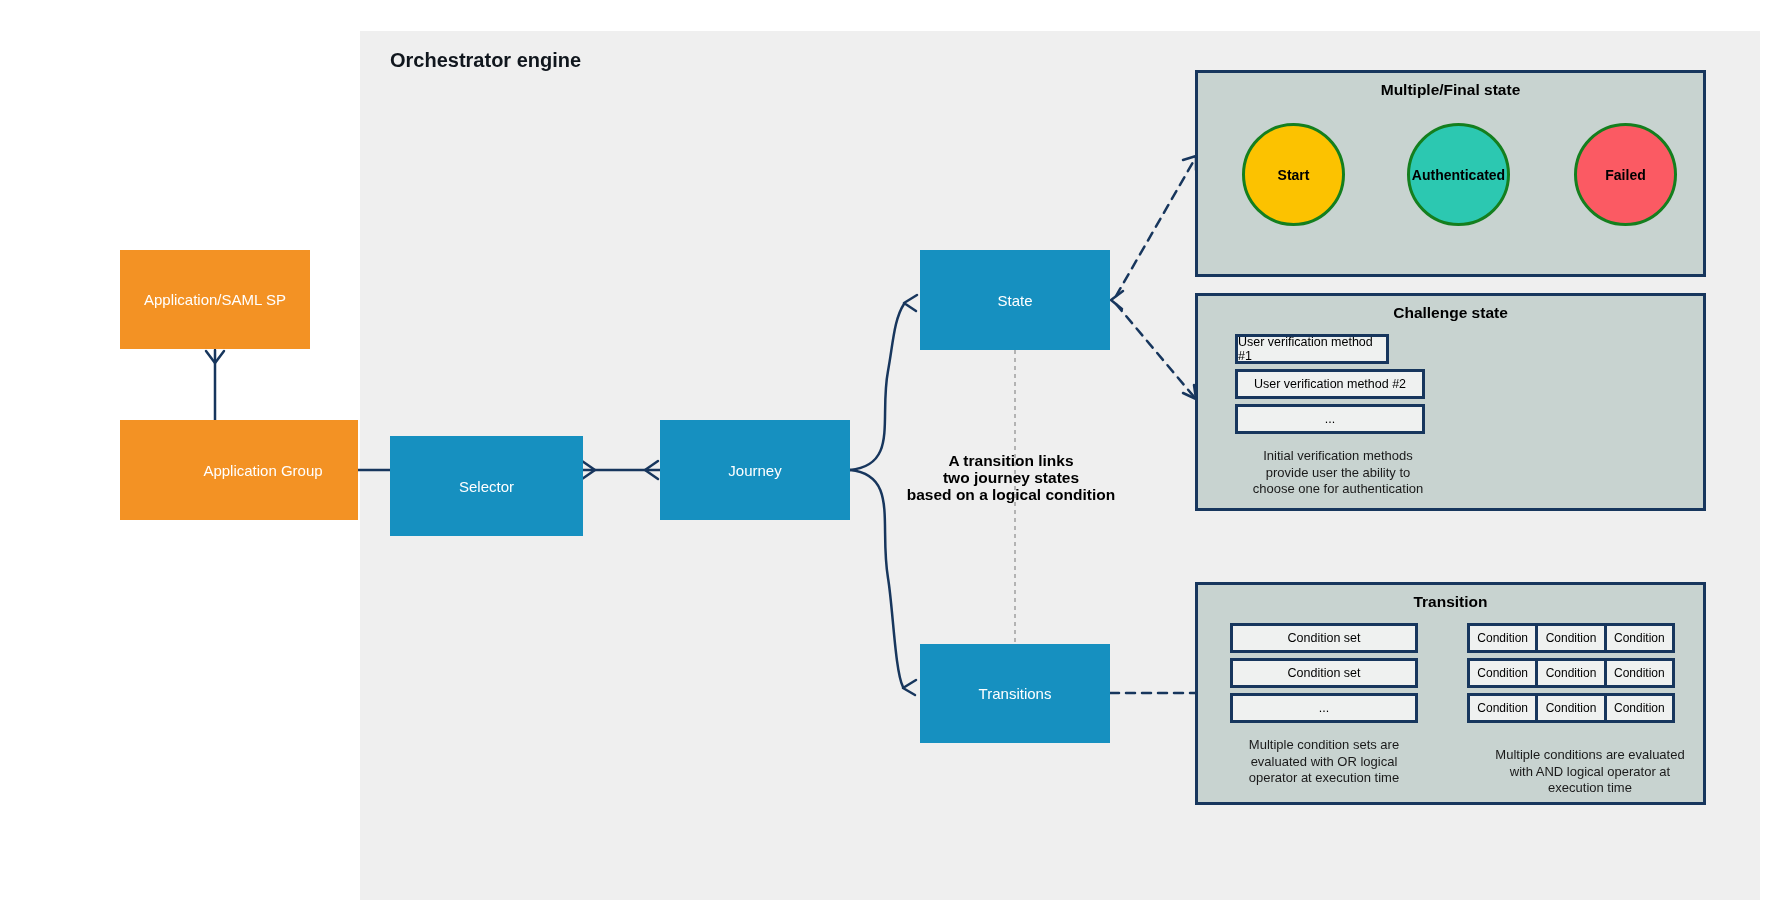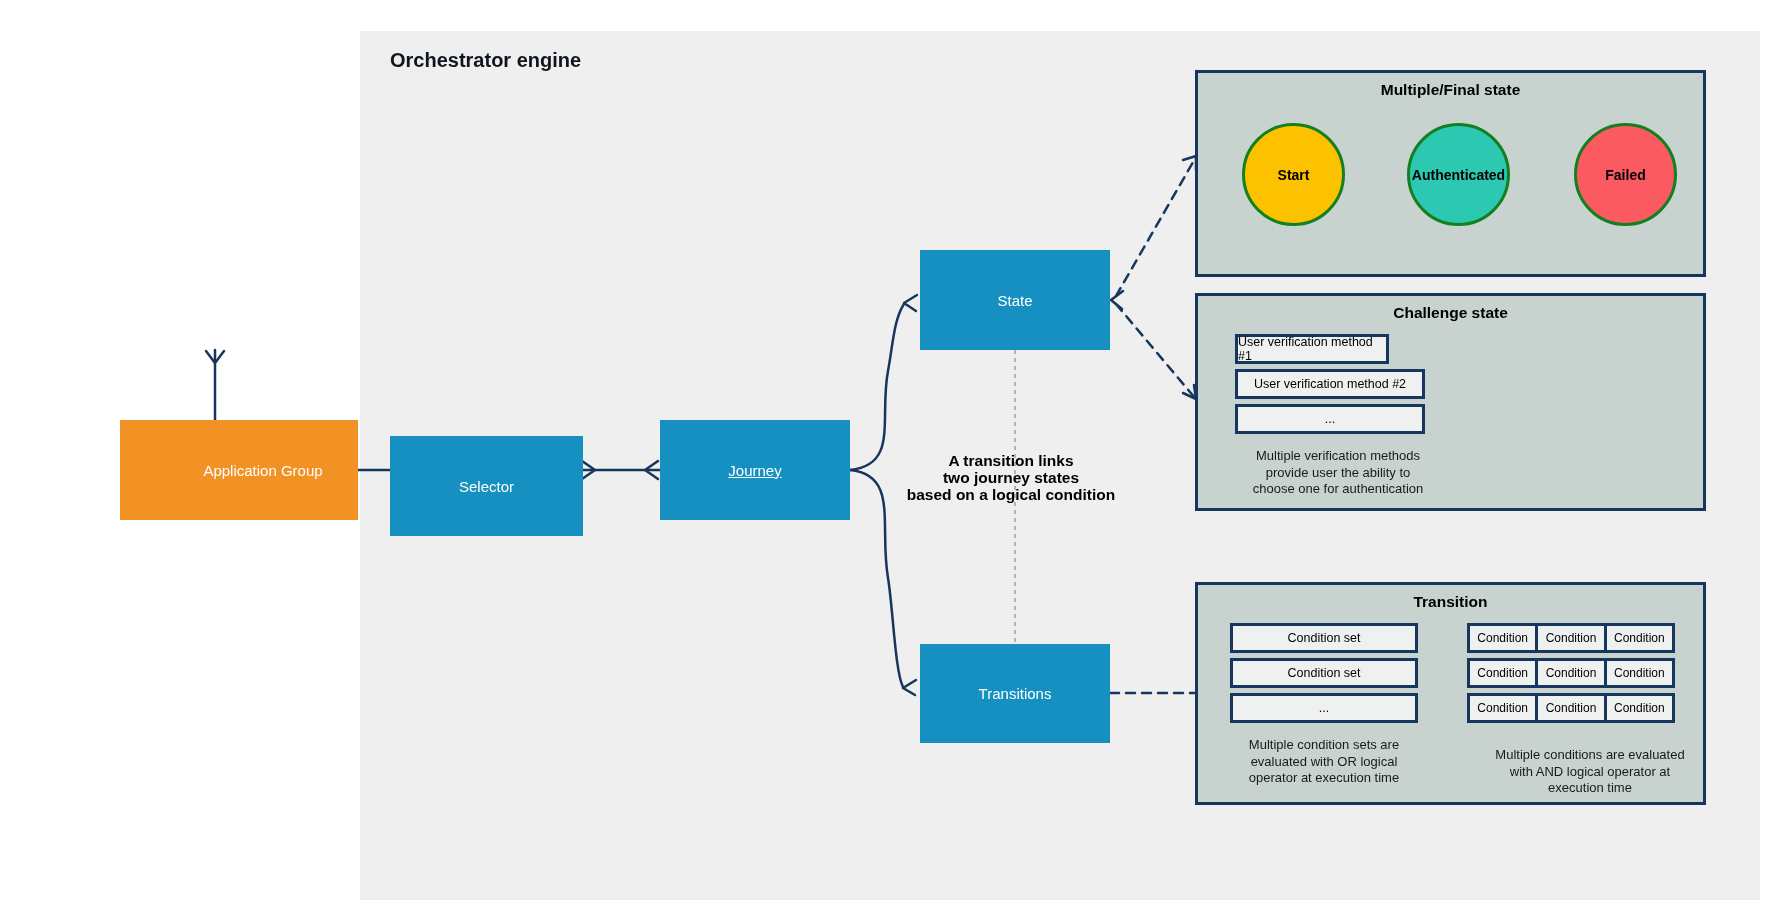--- a/index.html
+++ b/index.html
@@ -11,21 +11,21 @@
   
   #wires{position:absolute;left:0;top:0;width:1780px;height:920px;pointer-events:none;}
   
   .node{position:absolute;display:flex;align-items:center;justify-content:center;
         color:#ffffff;font-size:15px;text-align:center;}
   .node.orange{background:#f39224;}
   .node.blue{background:#1690c0;}
   #n-saml{left:120px;top:250px;width:190px;height:99px;}
   #n-group{left:120px;top:420px;width:190px;height:100px;padding-left:48px;}
   #n-selector{left:390px;top:436px;width:193px;height:100px;}
-  #n-journey{left:660px;top:420px;width:190px;height:100px;text-decoration:underline;}
+  #n-journey{left:660px;top:420px;width:190px;height:100px;}
   #n-state{left:920px;top:250px;width:190px;height:100px;}
   #n-transitions{left:920px;top:644px;width:190px;height:99px;}
   
   .annotation{position:absolute;left:880px;top:452px;width:262px;text-align:center;
               font-size:15.5px;font-weight:bold;color:#000;line-height:17px;}
   
   .panel{position:absolute;width:511px;background:#c8d3d0;border:3px solid #17365d;box-sizing:border-box;}
   #p-initial{left:1195px;top:70px;height:207px;}
   #p-challenge{left:1195px;top:293px;height:218px;}
   #p-transition{left:1195px;top:582px;height:223px;}
@@ -80,20 +80,23 @@
     <g stroke="#17365d" stroke-width="2.5" fill="none" stroke-linecap="round" stroke-linejoin="round">
       <path stroke-dasharray="9 7" d="M1116 296 L1196 157"></path>
       <polyline points="1183,160 1196,156 1196,170"></polyline>
       <path stroke-dasharray="9 7" d="M1116 304 L1195 398"></path>
       <polyline points="1194,385 1196,399 1183,393"></polyline>
       <path stroke-dasharray="9 7" d="M1110 693 L1195 693"></path>
     </g>
     <path stroke="#b3b3b3" stroke-width="2" fill="none" stroke-dasharray="4 4" d="M1015 350 L1015 644"></path>
   </svg>
 
+  <div class="node orange" id="n-saml">
+    <span>Application/SAML SP</span>
+  </div>
   <div class="node orange" id="n-group">
     <span>Application Group</span>
   </div>
   <div class="node blue" id="n-selector">
     <span>Selector</span>
   </div>
   <div class="node blue" id="n-journey">
     <span>Journey</span>
   </div>
   <div class="node blue" id="n-state">
@@ -121,21 +124,21 @@
       <span>Failed</span>
     </div>
   </div>
 
   <div class="panel" id="p-challenge">
     <div class="panel-title">Challenge state</div>
     <div class="item-box" style="left:37px;top:38px;width:154px;">User verification method #1</div>
     <div class="item-box" style="left:37px;top:73px;width:190px;">User verification method #2</div>
     <div class="item-box" style="left:37px;top:108px;width:190px;">...</div>
     <div class="caption" style="left:25px;top:152px;width:230px;">
-      <div>Multiple verification methods</div>
+      <div>Initial verification methods</div>
       <div>provide user the ability to</div>
       <div>choose one for authentication</div>
     </div>
   </div>
 
   <div class="panel" id="p-transition">
     <div class="panel-title">Transition</div>
 
     <div class="item-box" style="left:32px;top:38px;width:188px;">Condition set</div>
     <div class="item-box" style="left:32px;top:73px;width:188px;">Condition set</div>

